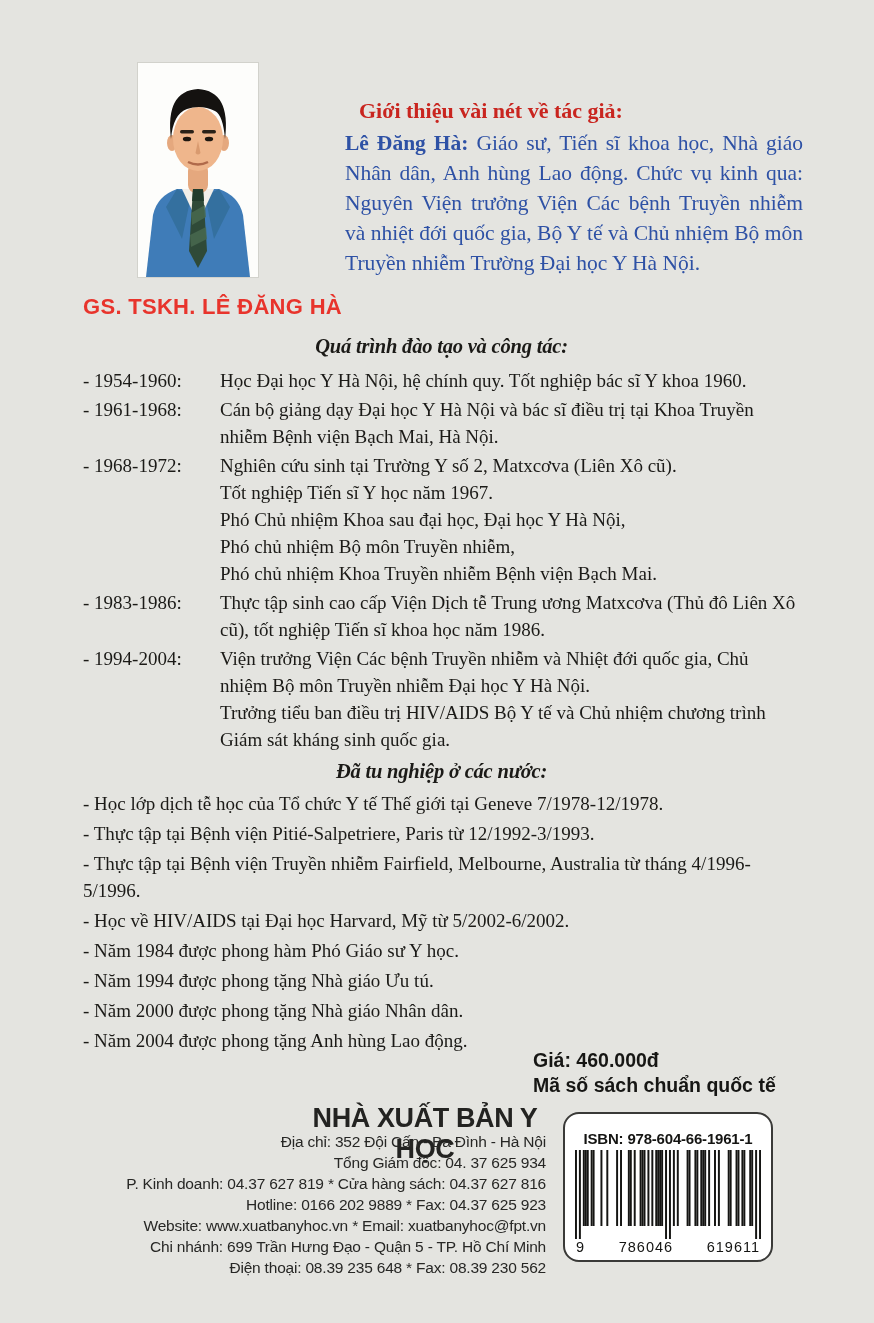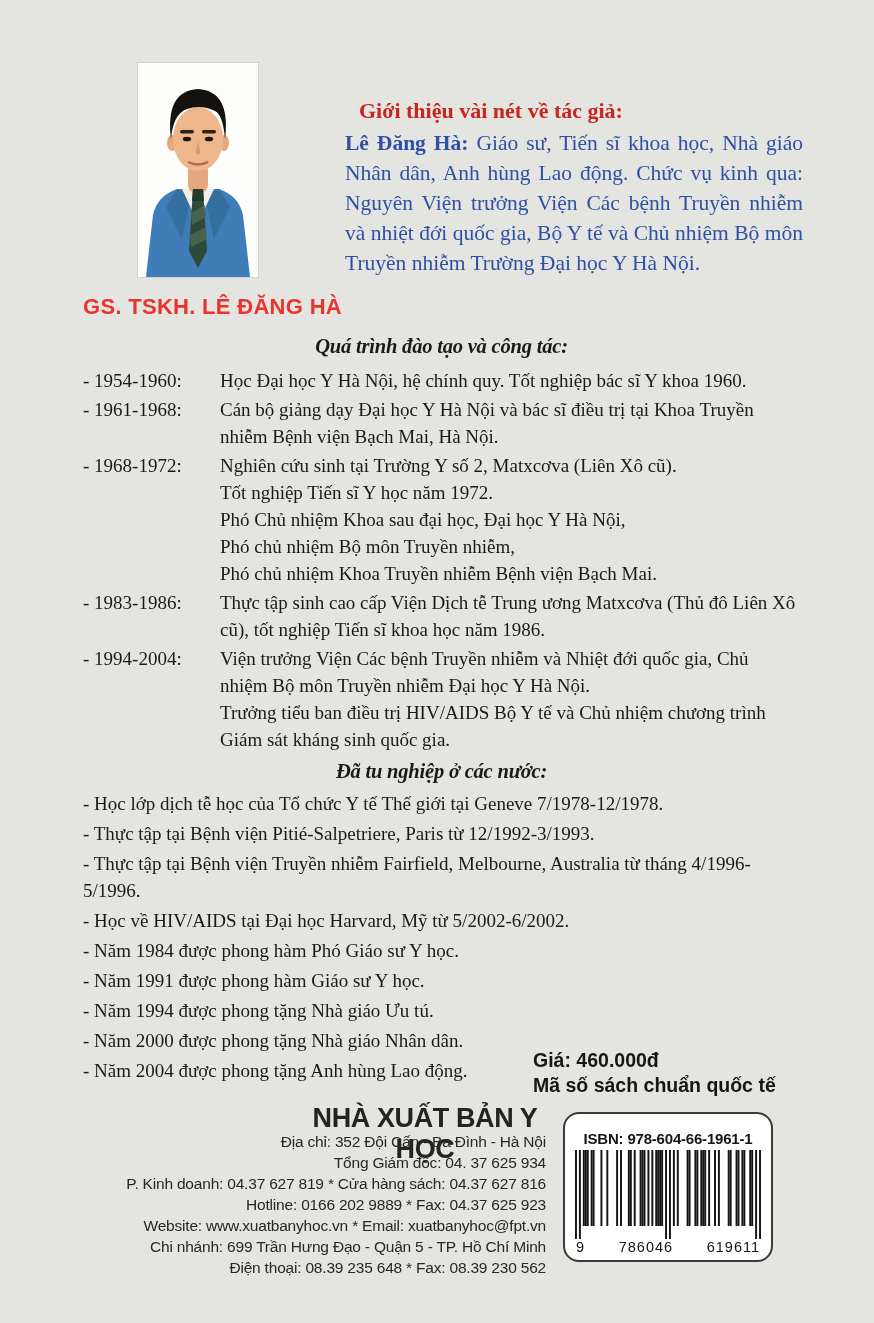--- a/index.html
+++ b/index.html
@@ -132,21 +132,21 @@
               <p class="para">Cán bộ giảng dạy Đại học Y Hà Nội và bác sĩ điều trị tại Khoa Truyền nhiễm Bệnh viện Bạch Mai, Hà Nội.</p>
             </div>
         </div>
 
         <div class="entry">
           <div class="term">- 1968-1972:</div>
           <div class="paras">
 
               <p class="para">Nghiên cứu sinh tại Trường Y số 2, Matxcơva (Liên Xô cũ).</p>
 
-              <p class="para">Tốt nghiệp Tiến sĩ Y học năm 1972.</p>
+              <p class="para">Tốt nghiệp Tiến sĩ Y học năm 1967.</p>
 
               <p class="para">Phó Chủ nhiệm Khoa sau đại học, Đại học Y Hà Nội,</p>
 
               <p class="para">Phó chủ nhiệm Bộ môn Truyền nhiễm,</p>
 
               <p class="para">Phó chủ nhiệm Khoa Truyền nhiễm Bệnh viện Bạch Mai.</p>
             </div>
         </div>
 
         <div class="entry">
@@ -175,21 +175,20 @@
         <p class="study-item">- Học lớp dịch tễ học của Tổ chức Y tế Thế giới tại Geneve 7/1978-12/1978.</p>
 
         <p class="study-item">- Thực tập tại Bệnh viện Pitié-Salpetriere, Paris từ 12/1992-3/1993.</p>
 
         <p class="study-item">- Thực tập tại Bệnh viện Truyền nhiễm Fairfield, Melbourne, Australia từ tháng 4/1996-5/1996.</p>
 
         <p class="study-item">- Học về HIV/AIDS tại Đại học Harvard, Mỹ từ 5/2002-6/2002.</p>
 
         <p class="study-item">- Năm 1984 được phong hàm Phó Giáo sư Y học.</p>
 
-        <p class="study-item">- Năm 1991 được phong hàm Giáo sư Y học.</p>
 
         <p class="study-item">- Năm 1994 được phong tặng Nhà giáo Ưu tú.</p>
 
         <p class="study-item">- Năm 2000 được phong tặng Nhà giáo Nhân dân.</p>
 
         <p class="study-item">- Năm 2004 được phong tặng Anh hùng Lao động.</p>
       </div>
   </div>
 
   <div class="price-block">

